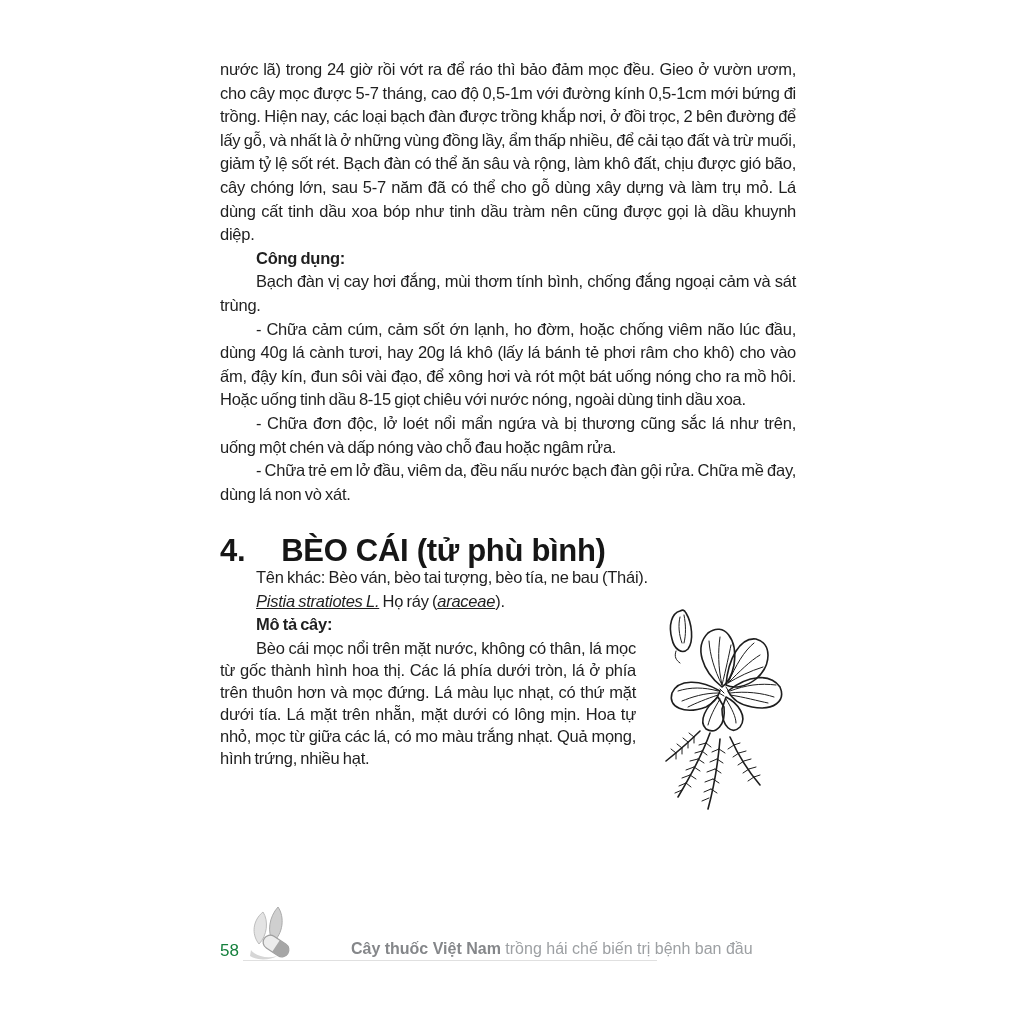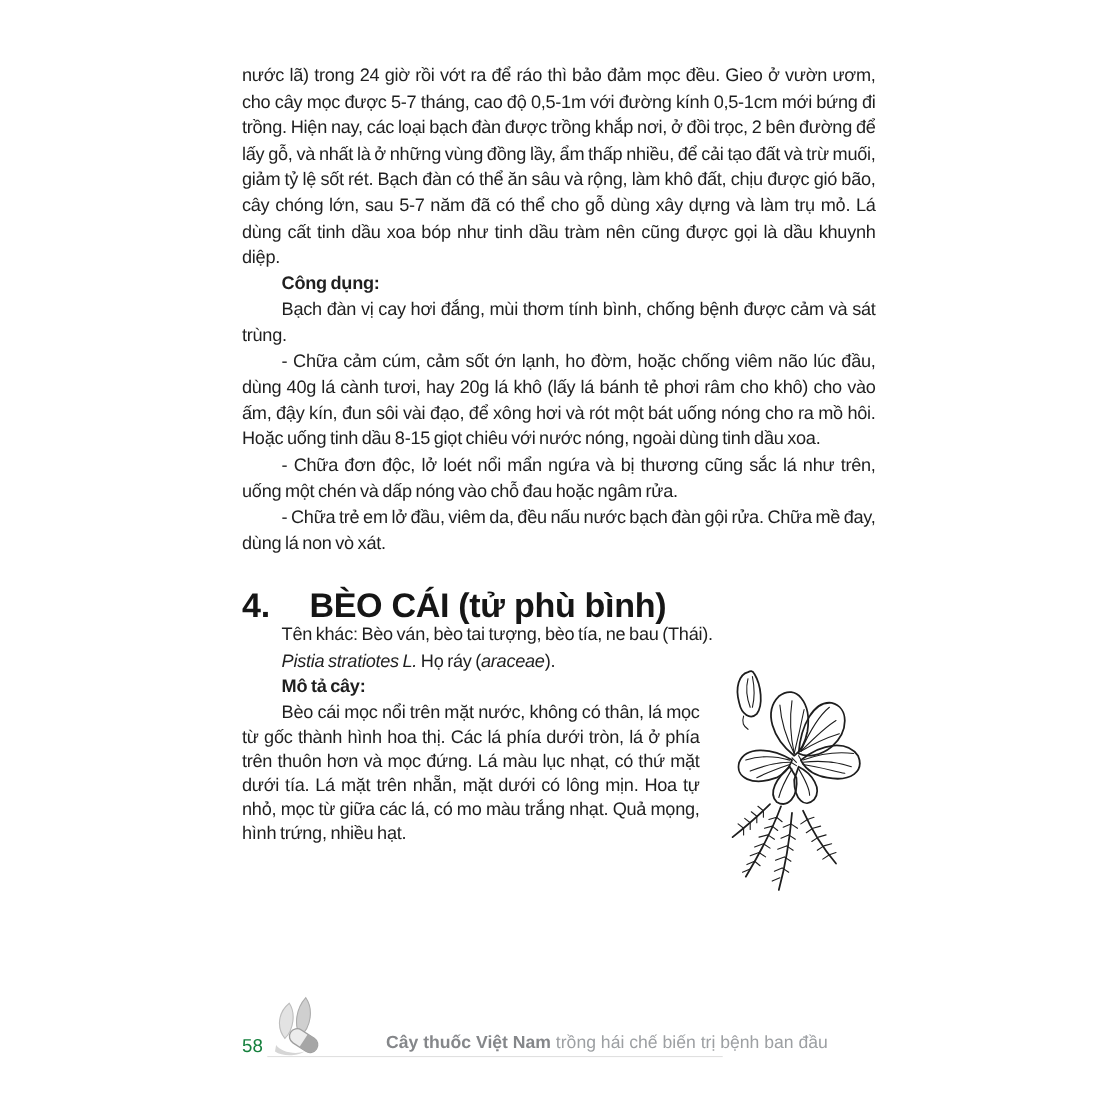--- a/index.html
+++ b/index.html
@@ -28,21 +28,21 @@
   .p-chua2{margin-top:13px;}
   .p-chua3{margin-top:6px;}
   .section-heading{
     margin:30px 0 0 0;font-size:31px;line-height:30px;font-weight:bold;
     text-align:left;letter-spacing:-0.3px;word-spacing:0;text-indent:0;
     color:#161616;
   }
   .section-heading .num{margin-right:36px;}
   .p-tenkhac{margin-top:24px;}
   .p-latin{margin-top:3px;}
-  .p-latin i{font-style:italic;}
+  .p-latin i{font-style:italic;text-decoration:underline;}
   .illustration{
     float:right;width:160px;height:214px;margin:-14px 0 4px 0;
   }
   .h-mota{margin-top:16px;}
   .p-mota{margin-top:4px;line-height:22px;}
   .footer{
     position:absolute;left:220px;top:900px;width:600px;height:64px;
     display:flex;align-items:flex-end;
   }
   .pagenum{
@@ -66,21 +66,21 @@
 </head>
 <body>
 
 <div class="page">
   <main class="content">
 
     <p class="p-cont">nước lã) trong 24 giờ rồi vớt ra để ráo thì bảo đảm mọc đều. Gieo ở vườn ươm, cho cây mọc được 5-7 tháng, cao độ 0,5-1m với đường kính 0,5-1cm mới bứng đi trồng. Hiện nay, các loại bạch đàn được trồng khắp nơi, ở đồi trọc, 2 bên đường để lấy gỗ, và nhất là ở những vùng đồng lầy, ẩm thấp nhiều, để cải tạo đất và trừ muối, giảm tỷ lệ sốt rét. Bạch đàn có thể ăn sâu và rộng, làm khô đất, chịu được gió bão, cây chóng lớn, sau 5-7 năm đã có thể cho gỗ dùng xây dựng và làm trụ mỏ. Lá dùng cất tinh dầu xoa bóp như tinh dầu tràm nên cũng được gọi là dầu khuynh diệp.</p>
 
     <p class="bold indent h-congdung">Công dụng:</p>
 
-    <p class="indent p-bachdan">Bạch đàn vị cay hơi đắng, mùi thơm tính bình, chống bệnh được cảm và sát trùng.</p>
+    <p class="indent p-bachdan">Bạch đàn vị cay hơi đắng, mùi thơm tính bình, chống đắng ngoại cảm và sát trùng.</p>
 
     <p class="indent p-chua1">- Chữa cảm cúm, cảm sốt ớn lạnh, ho đờm, hoặc chống viêm não lúc đầu, dùng 40g lá cành tươi, hay 20g lá khô (lấy lá bánh tẻ phơi râm cho khô) cho vào ấm, đậy kín, đun sôi vài đạo, để xông hơi và rót một bát uống nóng cho ra mồ hôi. Hoặc uống tinh dầu 8-15 giọt chiêu với nước nóng, ngoài dùng tinh dầu xoa.</p>
 
     <p class="indent p-chua2">- Chữa đơn độc, lở loét nổi mẩn ngứa và bị thương cũng sắc lá như trên, uống một chén và dấp nóng vào chỗ đau hoặc ngâm rửa.</p>
 
     <p class="indent p-chua3">- Chữa trẻ em lở đầu, viêm da, đều nấu nước bạch đàn gội rửa. Chữa mề đay, dùng lá non vò xát.</p>
 
     <h2 class="section-heading">
       <span class="num">4.</span><span>BÈO CÁI (tử phù bình)</span>
     </h2>

